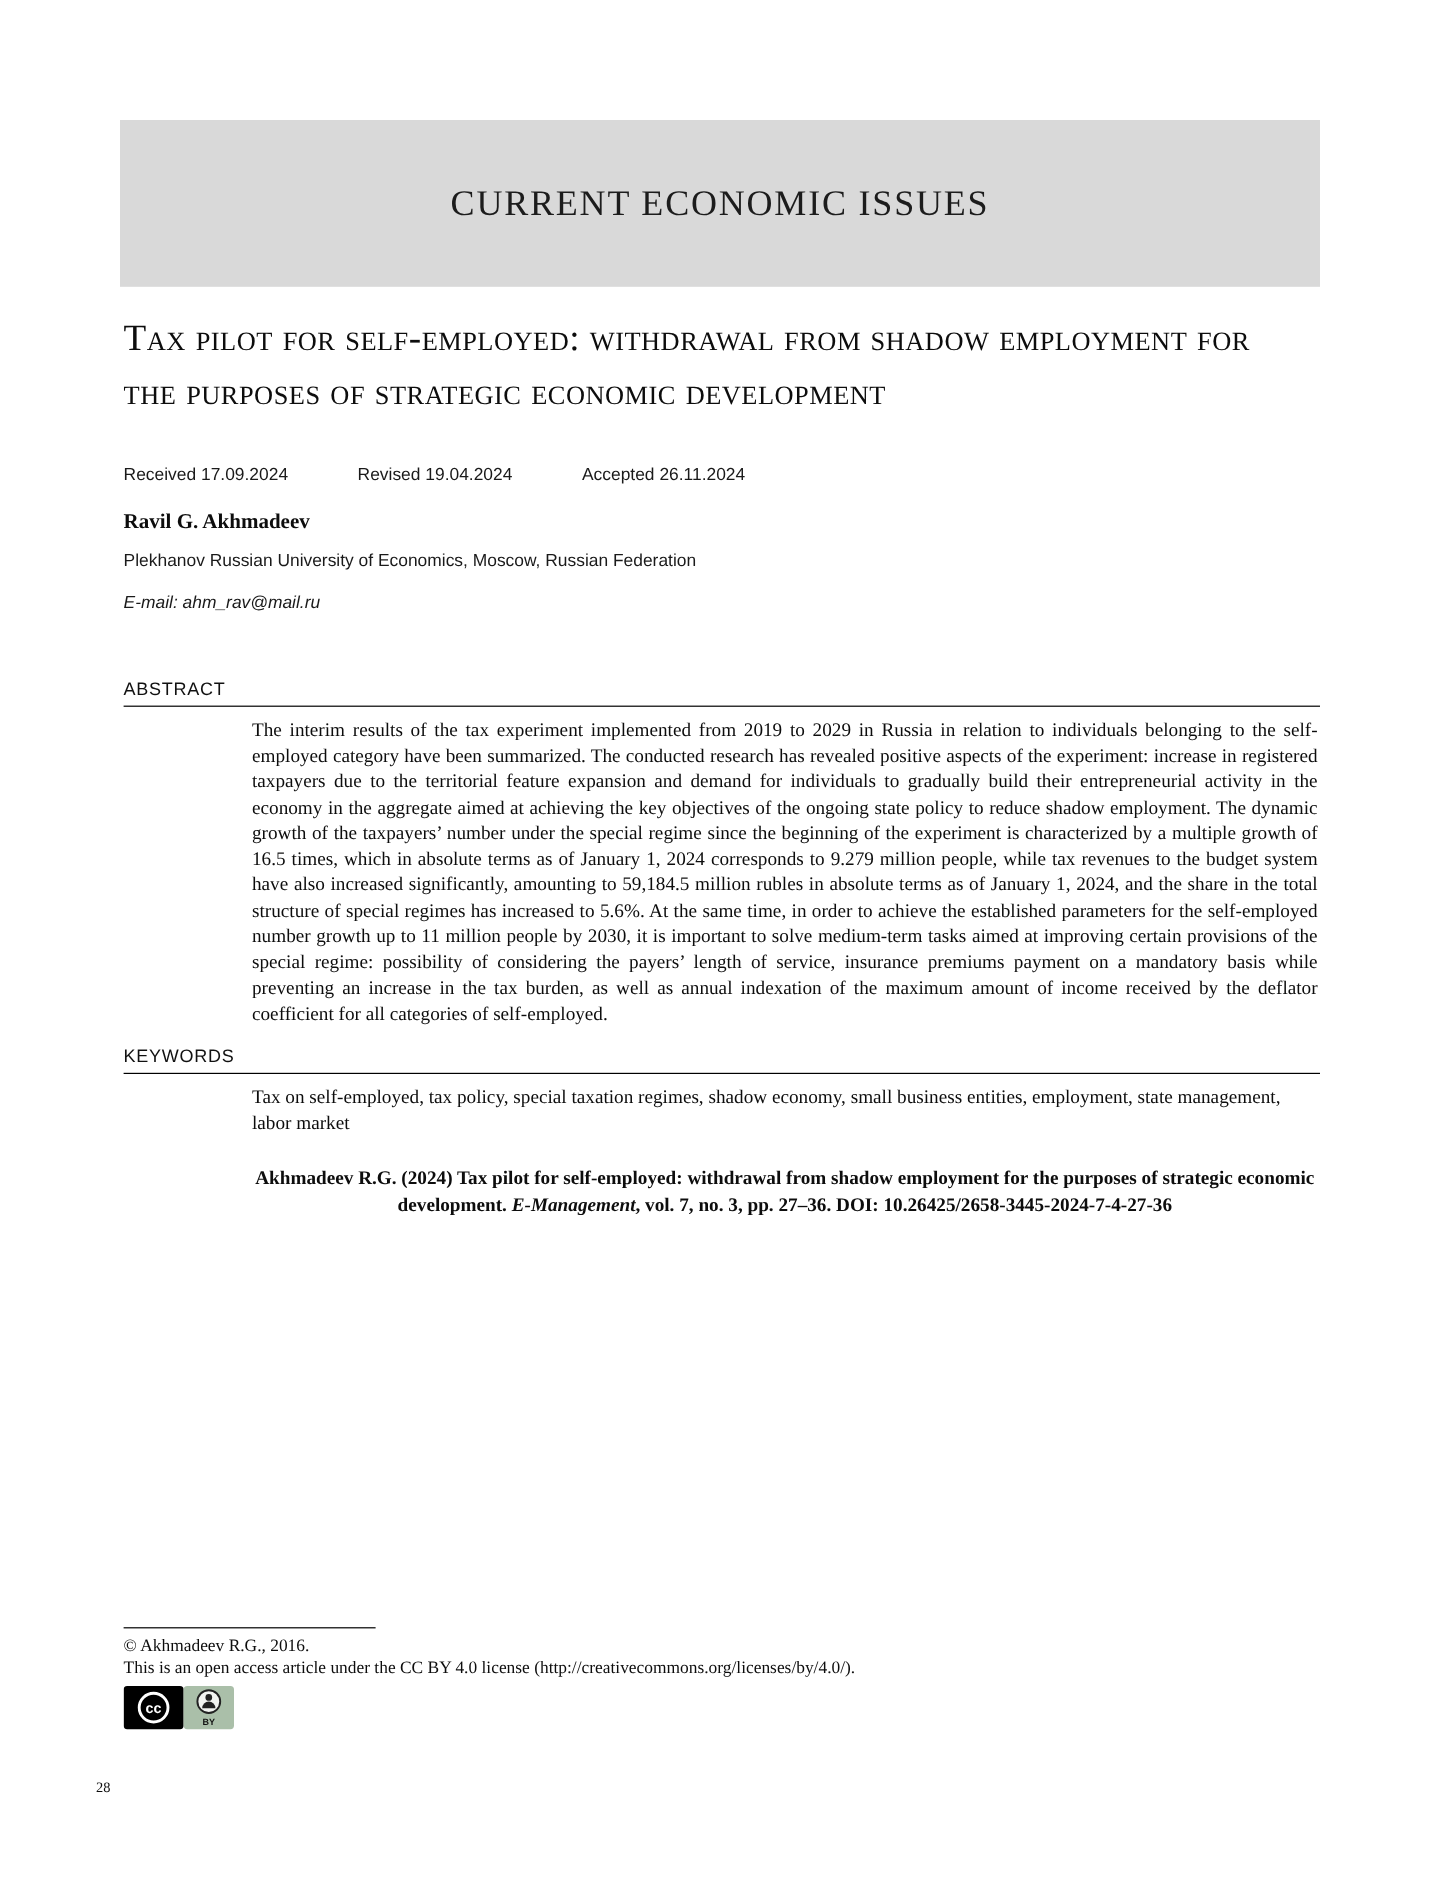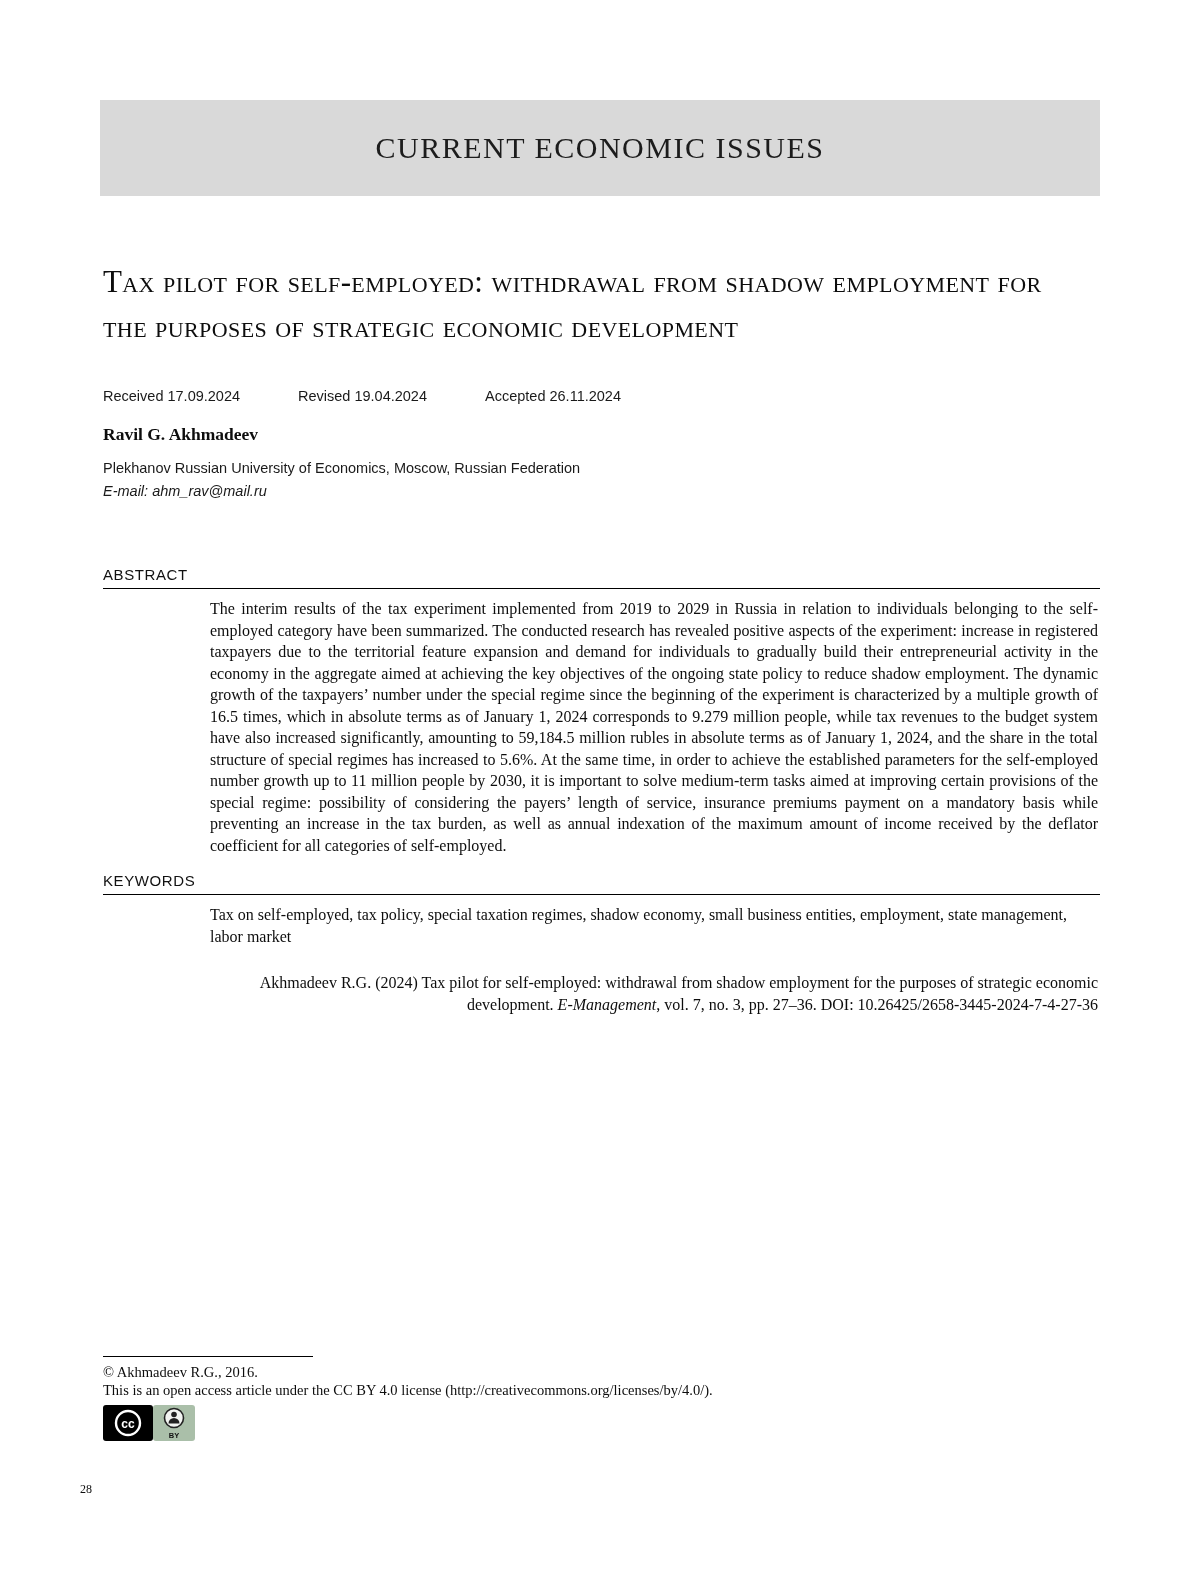--- a/index.html
+++ b/index.html
@@ -8,21 +8,21 @@
     width:1200px;
     height:1582px;
     background:#ffffff;
     font-family:"Liberation Serif", serif;
     color:#111111;
     overflow:hidden;
   }
   
   .banner{
     position:absolute; left:100px; top:100px;
-    width:1000px; height:96px;
+    width:1000px; height:139px;
     background:#d9d9d9;
     display:flex; align-items:center; justify-content:center;
   }
   .banner-text{
     font-family:"Liberation Serif", serif;
     font-size:30px; letter-spacing:1.5px; color:#1c1c1c;
   }
   
   .title{
     position:absolute; left:103px; top:238px; width:950px;
@@ -46,39 +46,39 @@
   }
   .author-name{
     font-family:"Liberation Serif", serif;
     font-weight:bold; font-size:17.5px; color:#0d0d0d;
     margin-bottom:12px;
   }
   .author-line{
     font-family:"Liberation Sans", sans-serif;
     font-size:14.5px; line-height:23px; color:#1a1a1a;
   }
-  .author-line.italic{font-style:italic;}
+  .author-line.italic{font-style:italic;margin-top:12px;}
   
   .sections{
     position:absolute; left:103px; top:566px; width:997px;
   }
   .section-label{
     font-family:"Liberation Sans", sans-serif;
     font-size:15px; letter-spacing:0.6px; color:#111;
     padding-bottom:5px;
     border-bottom:1.5px solid #000;
   }
   .section-body{
     padding:9px 2px 16px 107px;
     font-family:"Liberation Serif", serif;
     font-size:16px; line-height:21.5px; color:#0d0d0d;
     text-align:justify;
     hyphens:auto;
   }
-  .section-body.citation{text-align:right;}
+  .section-body.citation{text-align:center;font-weight:bold;}
   .italic{font-style:italic;}
   
   .footer{
     position:absolute; left:103px; top:1356px; width:997px;
     font-family:"Liberation Serif", serif;
     font-size:14.5px; line-height:18px; color:#0d0d0d;
   }
   .footnote-rule{
     width:210px; border-top:1.5px solid #000; margin-bottom:6px;
   }

